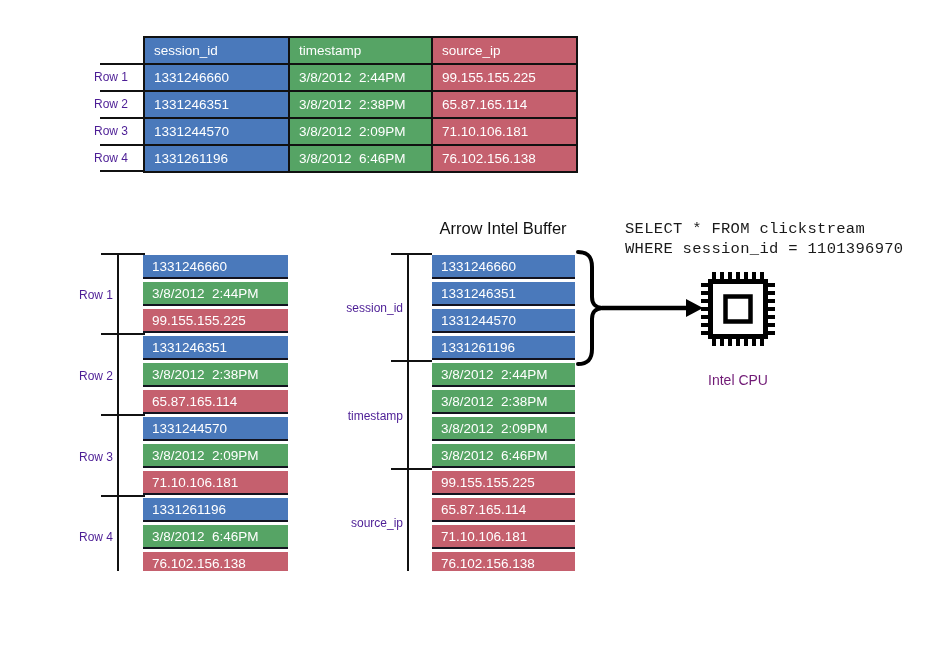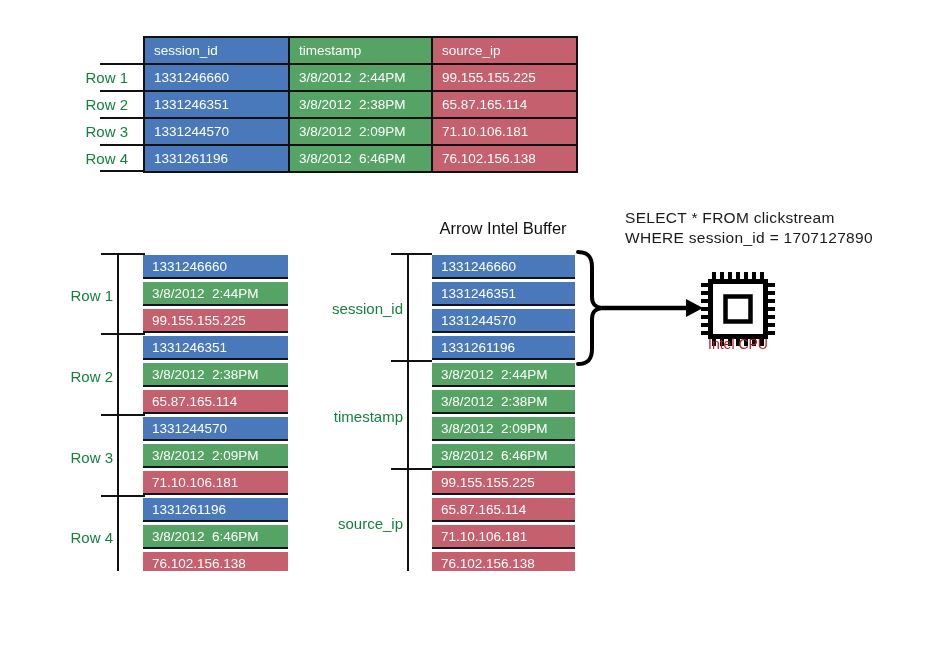--- a/index.html
+++ b/index.html
@@ -14,34 +14,34 @@
             padding-left:9px;white-space:pre;overflow:hidden;}
 
   
   .top-table{position:absolute;left:143px;top:36px;display:grid;
              grid-template-columns:143px 141px 143px;grid-auto-rows:25px;
              gap:2px;background:#111;border:2px solid #111;}
 
   .tick{position:absolute;height:2px;background:#111;}
   .vline{position:absolute;width:2px;background:#111;}
 
-  .rowlabel{position:absolute;font-size:15px;color:#15803d;text-align:right;
+  .rowlabel{position:absolute;font-size:12px;color:#4c1d95;text-align:right;
             height:25px;line-height:25px;white-space:nowrap;}
   .sect-title{position:absolute;top:219px;width:310px;text-align:center;
               font-size:16.5px;color:#111;}
 
   
   .bufcol{position:absolute;top:255px;}
   .bufcol .bcell{height:22px;border-bottom:2px solid #13131f;margin-bottom:3px;}
   .bufcol .bcell:last-child{margin-bottom:0;}
 
-  .sql{position:absolute;left:625px;top:208px;font-family:Liberation Sans, sans-serif;
+  .sql{position:absolute;left:625px;top:220px;font-family:Liberation Mono, monospace;
        font-size:15.5px;letter-spacing:0.3px;line-height:19.5px;color:#1a1a1a;white-space:pre;}
-  .cpu-label{position:absolute;left:688px;top:336px;width:100px;text-align:center;
-             font-size:14px;color:#b91c1c;}
+  .cpu-label{position:absolute;left:688px;top:372px;width:100px;text-align:center;
+             font-size:14px;color:#701a75;}
   svg{position:absolute;display:block;}
 </style>
 </head>
 <body>
 
 <div class="page">
 
   <div class="top-table">
     <div class="celltext c-blue">session_id</div>
     <div class="celltext c-green">timestamp</div>
@@ -160,15 +160,15 @@
         <line x1="67" y1="38" x2="75" y2="38"></line>
       <line x1="67" y1="46" x2="75" y2="46"></line>
         <line x1="67" y1="54" x2="75" y2="54"></line>
       <line x1="67" y1="62" x2="75" y2="62"></line>
     </g>
     <rect x="10.5" y="10.5" width="55" height="55" fill="#fff" stroke="#000" stroke-width="5"></rect>
     <rect x="25.5" y="25.5" width="25" height="25" fill="#fff" stroke="#000" stroke-width="4.5"></rect>
   </svg>
   <div class="cpu-label">Intel CPU</div>
 
-  <div class="sql"><span>SELECT * FROM clickstream</span><br><span>WHERE session_id = 1707127890</span></div>
+  <div class="sql"><span>SELECT * FROM clickstream</span><br><span>WHERE session_id = 1101396970</span></div>
 
 </div>
 
 </body></html>

